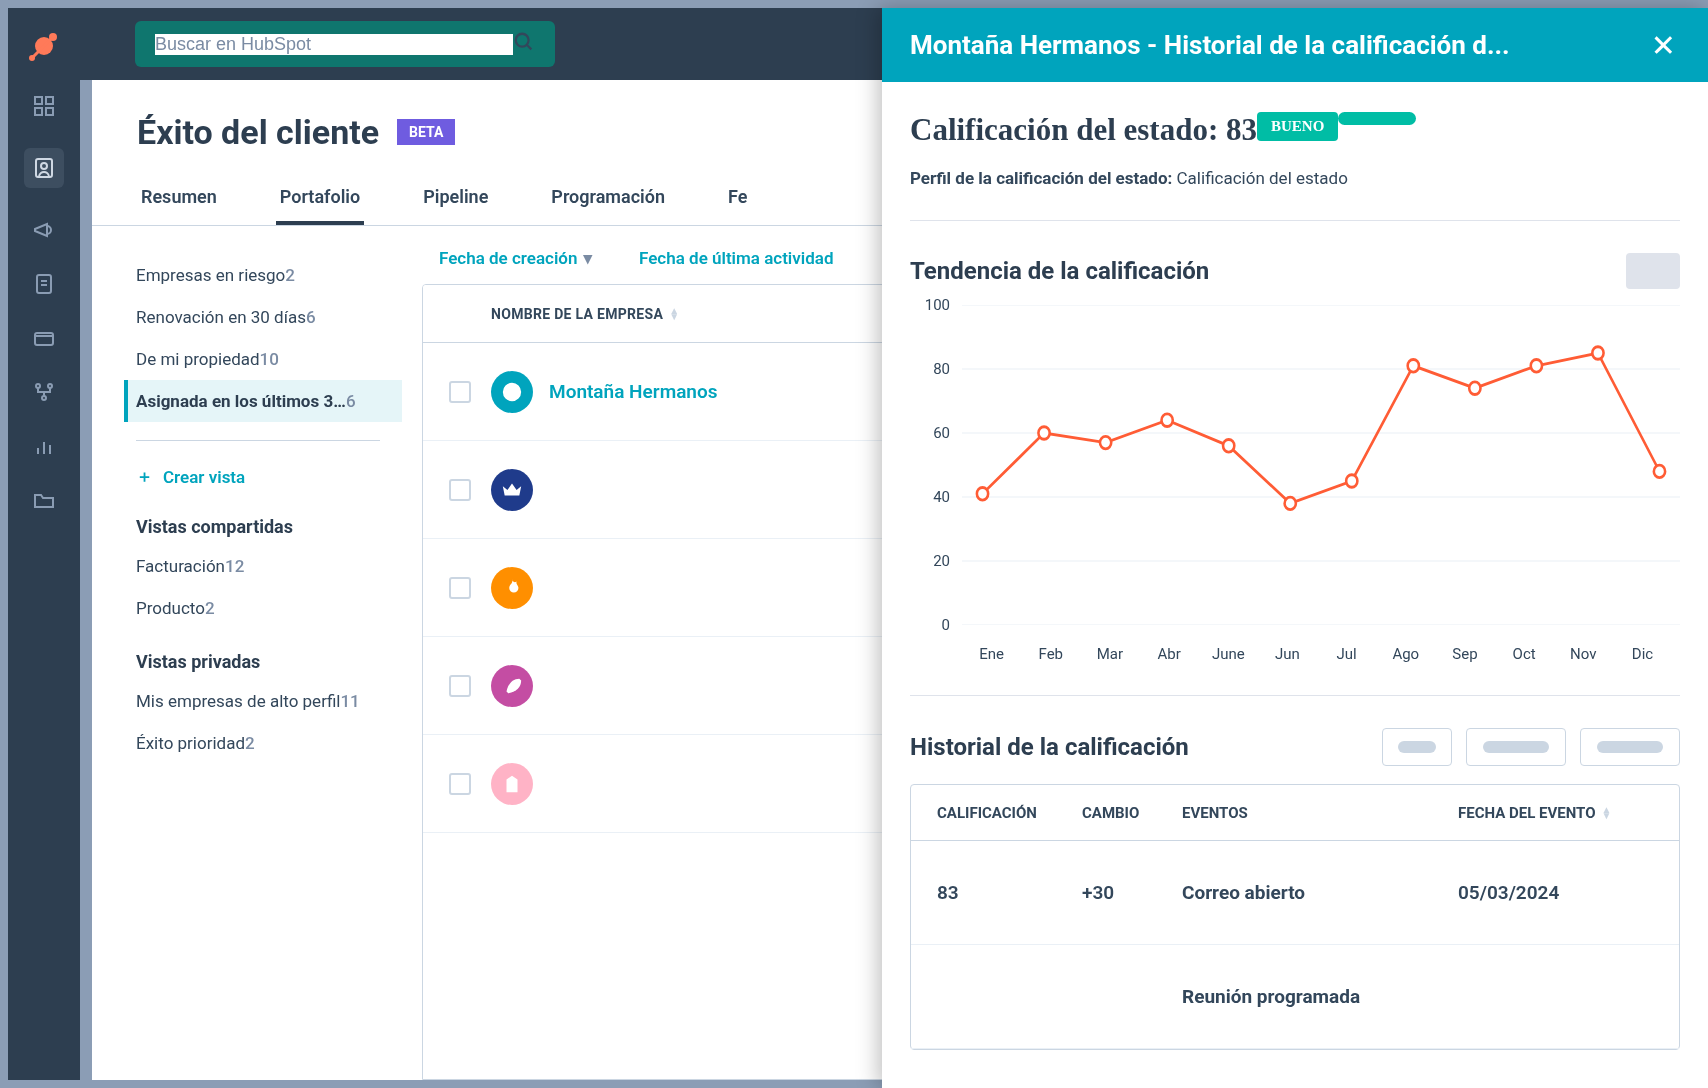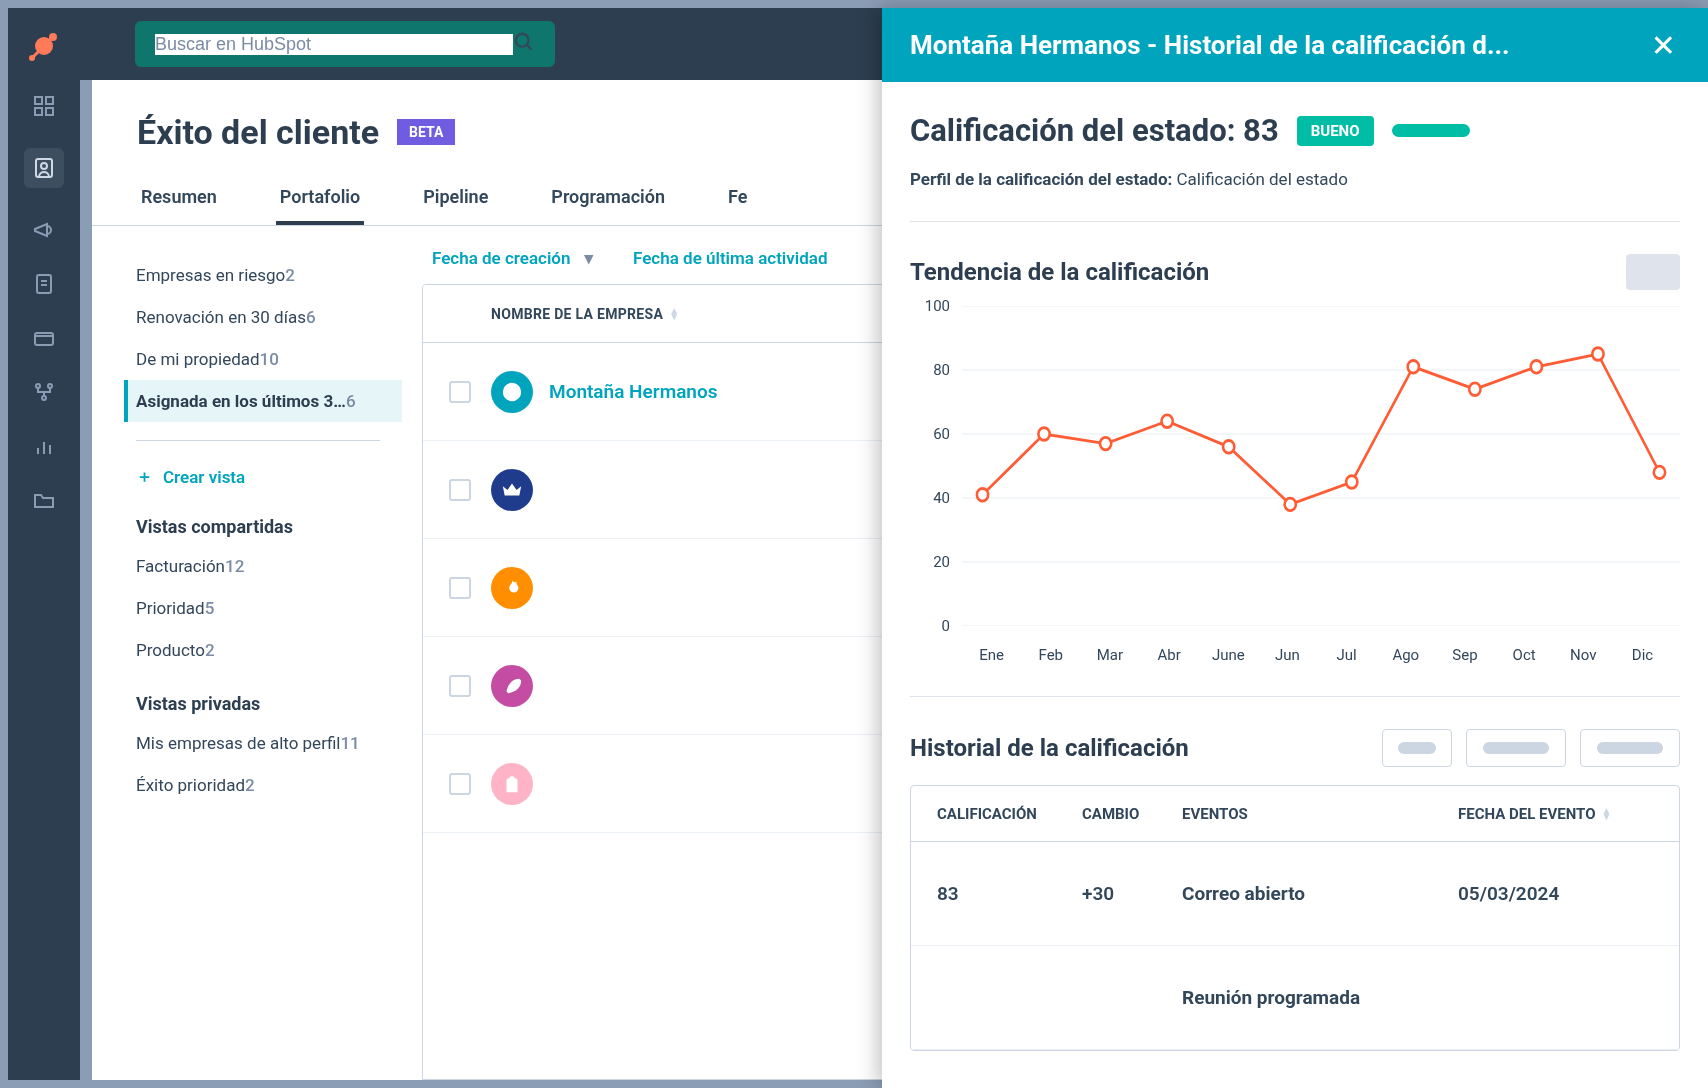--- a/index.html
+++ b/index.html
@@ -25,42 +25,42 @@
 .left-panel { width: 310px; padding: 28px 0 0 32px; overflow-y: auto; }
 .view-item { display: flex; align-items: center; padding: 11px 22px 11px 12px; font-size: 17px; color: #33475b; cursor: pointer; }
 .view-item .count { color: #7a8ba3; font-weight: 500; }
 .view-item.selected { background: #e5f5f8; border-left: 4px solid #00a4bd; padding-left: 8px; font-weight: 700; color: #2d3e50; }
 .view-item.selected .label { white-space: nowrap; overflow: hidden; text-overflow: ellipsis; max-width: 210px; }
 .divider { height: 1px; background: #cbd6e2; margin: 18px 22px 18px 12px; }
 .create-view { display: flex; align-items: center; gap: 10px; color: #00a4bd; font-weight: 600; font-size: 17px; padding: 6px 12px; cursor: pointer; }
 .section-title { font-size: 18px; font-weight: 700; color: #2d3e50; padding: 22px 12px 8px; }
 .right-panel { flex: 1; padding: 22px 0 0 20px; display: flex; flex-direction: column; overflow: hidden; }
 .filter-row { display: flex; gap: 40px; padding: 0 10px 16px; }
-.filter-chip { color: #00a4bd; font-weight: 600; font-size: 17px; display: flex; align-items: center; gap: 14px; cursor: pointer; }
+.filter-chip { color: #00a4bd; font-weight: 600; font-size: 17px; display: flex; align-items: center; gap: 6px; cursor: pointer; margin-left: 7px; }
 .table-wrap { flex: 1; border: 1px solid #cbd6e2; border-radius: 4px 0 0 0; overflow: hidden; }
 .table-header { display: flex; align-items: center; height: 58px; border-bottom: 1px solid #cbd6e2; padding: 0 26px; background: #fff; }
 .th { font-size: 14px; font-weight: 700; color: #33475b; letter-spacing: 0.3px; display: flex; align-items: center; gap: 6px; }
 .th.name-col { flex: 1; }
 .sort-arrows { display: inline-flex; flex-direction: column; line-height: 6px; font-size: 10px; color: #cbd6e2; }
 .table-row { display: flex; align-items: center; height: 98px; border-bottom: 1px solid #eaf0f6; padding: 0 26px; }
 .checkbox { width: 22px; height: 22px; border: 2px solid #cbd6e2; border-radius: 3px; margin-right: 20px; cursor: pointer; }
 .company-icon { width: 42px; height: 42px; border-radius: 50%; display: flex; align-items: center; justify-content: center; margin-right: 16px; flex-shrink: 0; }
 .company-icon svg { width: 22px; height: 22px; fill: #fff; }
 .company-name { color: #00a4bd; font-weight: 600; font-size: 19px; }
 .placeholder-bar { height: 14px; background: #00bda5; border-radius: 7px; }
 .status-badge { font-size: 14px; font-weight: 700; padding: 7px 12px; border-radius: 4px; color: #fff; margin-left: auto; }
 .status-bueno { background: #00bda5; }
 .status-regular { background: #ffab00; }
 .status-riesgo { background: #f2545b; }
 .side-panel { position: absolute; top: 0; right: -8px; bottom: -8px; width: 826px; background: #fff; box-shadow: -4px 0 20px rgba(0,0,0,0.25); display: flex; flex-direction: column; z-index: 10; margin-left: 21px; }
 .panel-header { background: #00a4bd; height: 74px; display: flex; align-items: center; padding: 0 28px; color: #fff; }
 .panel-title { font-size: 26px; font-weight: 700; flex: 1; white-space: nowrap; overflow: hidden; text-overflow: ellipsis; }
 .close-btn { font-size: 30px; cursor: pointer; color: #fff; font-weight: 300; padding: 4px; }
 .panel-body { padding: 30px 28px; overflow-y: auto; flex: 1; }
-.score-row { display: flex; align-items: center; gap: 18px; margin-bottom: 20px; }
+.score-row { display: flex; align-items: flex-start; gap: 0; margin-bottom: 20px; font-family: Liberation Serif, serif; }
 .score-title { font-size: 31px; font-weight: 700; color: #2d3e50; }
 .score-badge { background: #00bda5; color: #fff; font-weight: 700; font-size: 15px; padding: 6px 14px; border-radius: 4px; }
 .score-bar { width: 78px; height: 13px; background: #00bda5; border-radius: 7px; }
 .profile-line { font-size: 17px; color: #33475b; }
 .profile-line b { font-weight: 700; }
 .panel-divider { height: 1px; background: #dfe3eb; margin: 32px 0; }
 .panel-section-title-row { display: flex; align-items: center; justify-content: space-between; margin-bottom: 16px; }
 .panel-section-title { font-size: 24px; font-weight: 700; color: #2d3e50; }
 .gray-btn { background: #dfe3eb; height: 36px; border-radius: 4px; }
 .chart-area { position: relative; height: 320px; margin: 10px 0 20px; padding-left: 52px; }
@@ -201,24 +201,20 @@
             <span>＋</span>
             <span>Crear vista</span>
           </div>
           <div class="section-title">Vistas compartidas</div>
           <div id="shared-views">
               <div class="view-item">
                 <span class="label">Facturación</span>
                 <span class="count">12</span>
               </div>
               <div class="view-item">
-                <span class="label">Prioridad</span>
-                <span class="count">5</span>
-              </div>
-              <div class="view-item">
                 <span class="label">Producto</span>
                 <span class="count">2</span>
               </div>
             </div>
           <div class="section-title">Vistas privadas</div>
           <div id="private-views">
               <div class="view-item">
                 <span class="label">Mis empresas de alto perfil</span>
                 <span class="count">11</span>
               </div>

